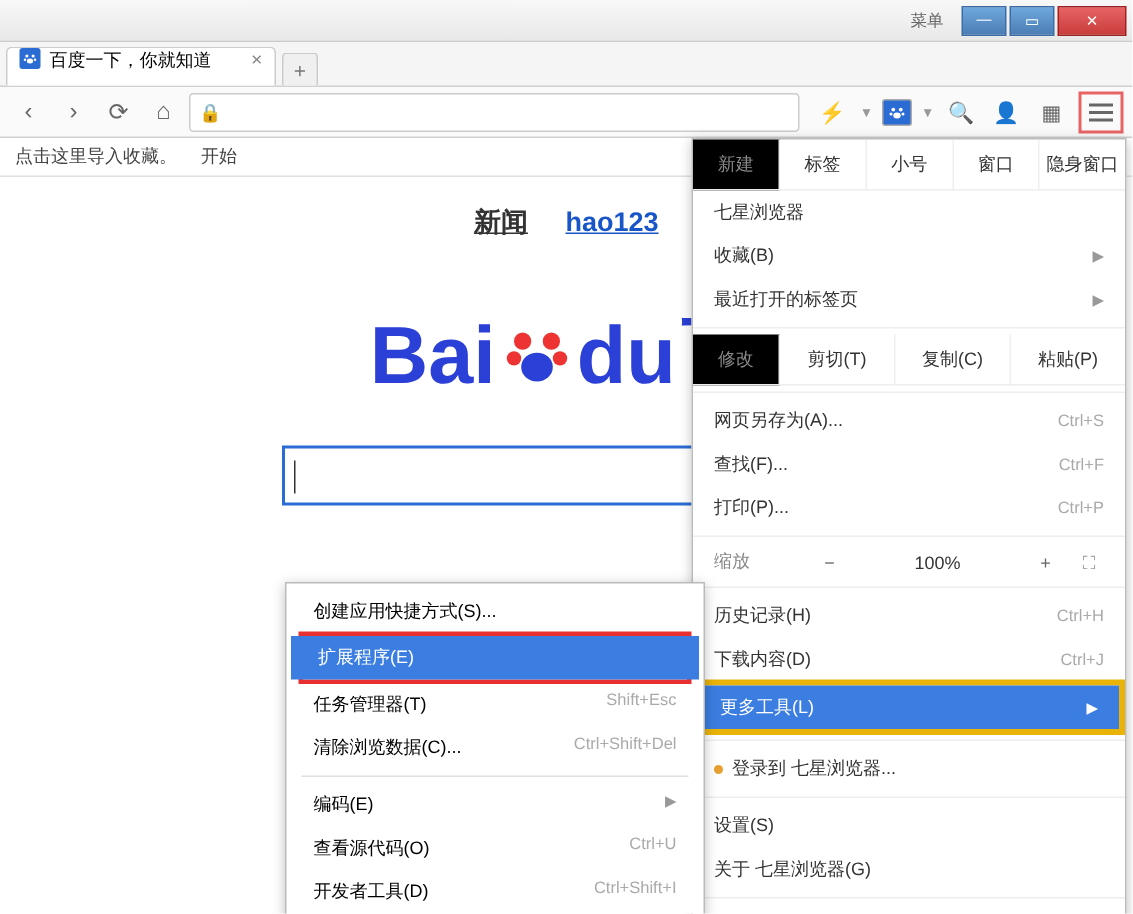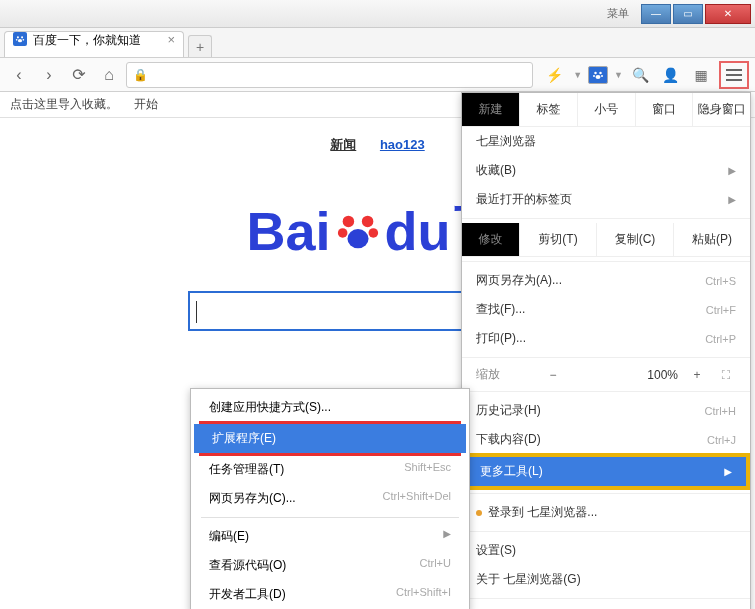--- a/index.html
+++ b/index.html
@@ -25,21 +25,21 @@
 .urlbox .rest { color: #333; }
 .right-tools { display: flex; align-items: center; gap: 6px; margin-left: 6px; }
 .toolicon { width: 24px; height: 24px; display: flex; align-items: center; justify-content: center; color: #666; font-size: 14px; }
 .baidu-icon { width: 20px; height: 18px; border: 1px solid #aaa; border-radius: 2px; display: flex; align-items: center; justify-content: center; background: #2b6cd4; color: #fff; font-size: 10px; padding: 0 2px; }
 .hamburger { width: 30px; height: 28px; border: 2px solid #e86464; display: flex; align-items: center; justify-content: center; }
 .hamburger span { display: block; width: 16px; height: 2px; background: #666; box-shadow: 0 -5px 0 #666, 0 5px 0 #666; }
 
 .bookmarkbar { height: 26px; border-bottom: 1px solid #e0e0e0; display: flex; align-items: center; padding: 0 10px; gap: 16px; font-size: 12px; color: #444; }
 
 .page { position: relative; padding: 18px 0 0 0; }
-.page-nav { text-align: center; font-size: 13px; margin-bottom: 40px; }
+.page-nav { text-align: center; font-size: 18px; margin-bottom: 40px; }
 .page-nav a { color: #333; margin: 0 10px; text-decoration: underline; font-weight: bold; }
 .page-nav a.blue { color: #1855c9; }
 
 .logo-wrap { text-align: center; margin-bottom: 24px; }
 .logo { display: inline-flex; align-items: center; gap: 4px; font-size: 54px; font-weight: bold; }
 .logo .b1 { color: #2b40d6; }
 .logo .paw { width: 46px; height: 46px; }
 
 .searchbox-wrap { text-align: center; }
 .searchbox { display: inline-block; width: 380px; height: 40px; border: 2px solid #2b6cd4; background: #fff; position: relative; }
@@ -52,21 +52,21 @@
 .mainmenu .cell:last-child { border-right: none; }
 .mainmenu .cell.label { flex: 0 0 58px; color: #888; background: #000000; }
 .menuitem { display: flex; align-items: center; padding: 6px 14px; justify-content: space-between; }
 .menuitem .shortcut { color: #aaa; font-size: 11px; }
 .menusep { height: 1px; background: #eee; margin: 4px 0; }
 .menuitem.highlight { background: #3b7de0; color: #fff; }
 .highlight-wrap { border: 4px solid #eab308; margin: -1px 0; }
 .zoom-row { display: flex; align-items: center; padding: 4px 14px; gap: 10px; }
 .zoom-row .lbl { flex: 0 0 58px; color: #888; }
 .zoom-row .zbtn { width: 18px; text-align: center; color: #666; }
-.zoom-row .zval { flex: 1; text-align: right; }
+.zoom-row .zval { flex: 1; text-align: center; }
 .zoom-row .full { width: 20px; text-align: center; color: #999; }
 .menuitem .arrow { color: #999; font-size: 10px; }
 .menuitem.highlight .arrow { color: #fff; }
 .dot { width: 6px; height: 6px; border-radius: 50%; background: #e8a030; display: inline-block; margin-right: 6px; }
 
 
 .contextmenu { position: absolute; top: 388px; left: 190px; width: 280px; background: #fff; border: 1px solid #bbb; box-shadow: 0 2px 8px rgba(0,0,0,.25); font-size: 12px; padding: 4px 0; }
 .ctxitem { display: flex; justify-content: space-between; padding: 6px 18px; }
 .ctxitem .shortcut { color: #aaa; font-size: 11px; }
 .ctxitem.highlight { background: #3b7de0; color: #fff; }
@@ -248,21 +248,21 @@
   <div class="ctx-highlight-wrap">
     <div class="ctxitem highlight">
         <span>扩展程序(E)</span>
       </div>
   </div>
   <div class="ctxitem">
       <span>任务管理器(T)</span>
       <span class="shortcut">Shift+Esc</span>
     </div>
   <div class="ctxitem">
-      <span>网页另存为(C)...</span>
+      <span>清除浏览数据(C)...</span>
       <span class="shortcut">Ctrl+Shift+Del</span>
     </div>
   <div class="ctxsep"></div>
   <div class="ctxitem">
       <span>编码(E)</span>
       <span class="arrow" style="color:#999;font-size:10px">▶</span>
     </div>
   <div class="ctxitem">
       <span>查看源代码(O)</span>
       <span class="shortcut">Ctrl+U</span>

